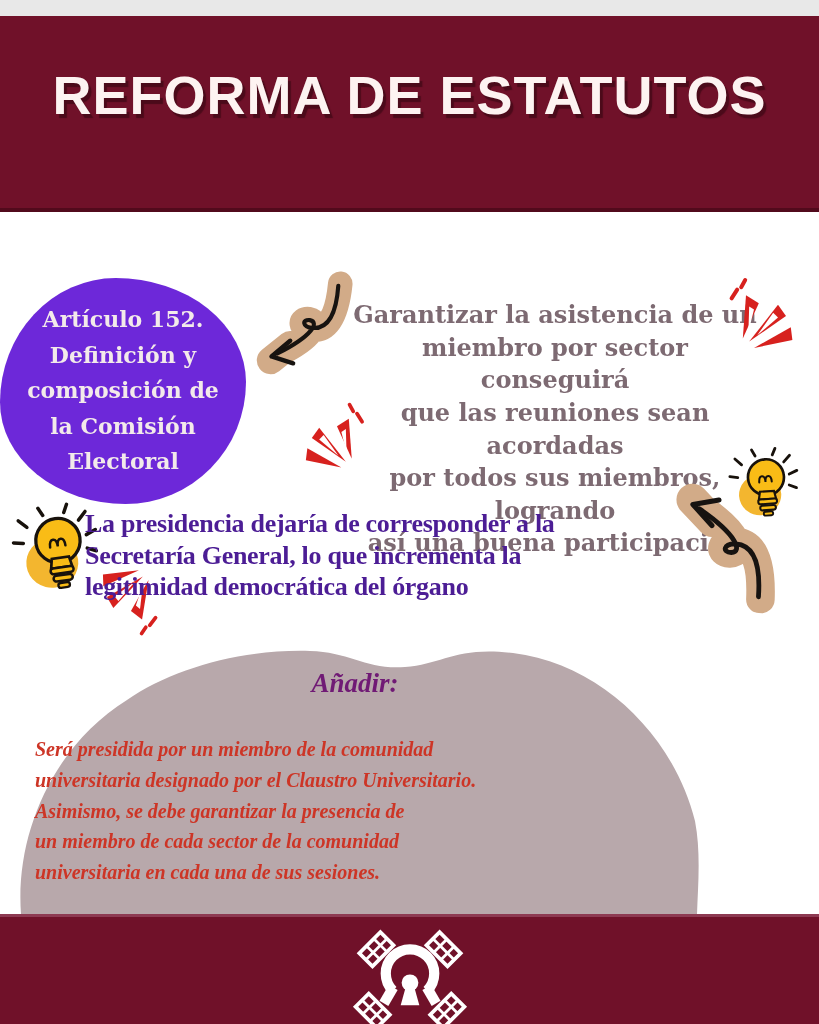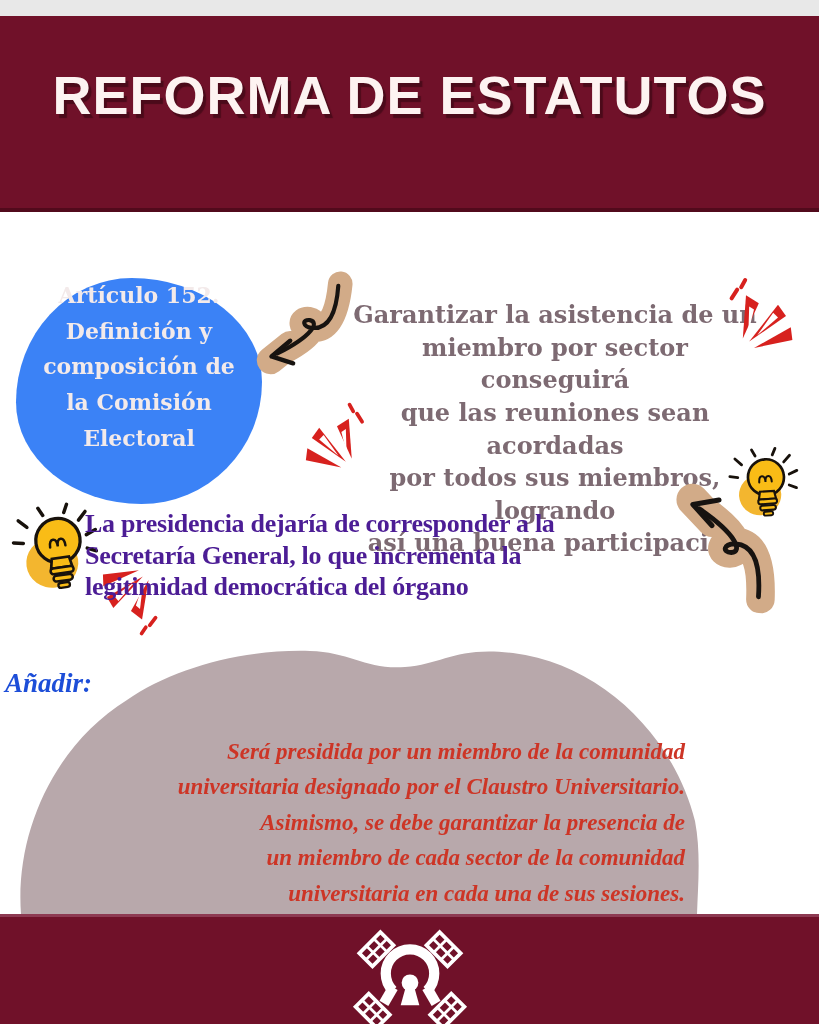--- a/index.html
+++ b/index.html
@@ -26,52 +26,52 @@
     font-weight:bold;font-size:25px;color:#ffffff;
   }
   
   .question{
     position:absolute;top:200px;left:25px;width:770px;
     font-weight:bold;font-size:40px;line-height:1.2;color:#1d1b1b;
   }
   .question .hl{color:#c5231d;}
   
   .article-blob{
-    position:absolute;left:16px;top:262px;width:246px;height:226px;
-    background:#3b82f6;
+    position:absolute;left:0;top:262px;width:246px;height:226px;
+    background:#6d28d9;
     border-radius:47% 53% 49% 51% / 55% 46% 54% 45%;
-    display:flex;justify-content:center;text-align:center;
+    display:flex;align-items:center;justify-content:center;text-align:center;
   }
   .article-blob-text{
     font-weight:bold;font-size:22px;line-height:1.62;color:#f3eaea;
   }
   
   .pre{white-space:pre-line;}
   .benefit-1{
     position:absolute;left:350px;top:283px;width:410px;text-align:center;
     font-weight:bold;font-size:24px;line-height:1.36;color:#7d6a72;
   }
   .benefit-2{
     position:absolute;left:85px;top:492px;width:570px;text-align:left;
     font-family:"Liberation Serif",serif;
     font-weight:bold;font-size:26px;line-height:1.22;color:#4c1d95;
     letter-spacing:-.3px;
   }
   
   .proposal-blob{position:absolute;left:5px;top:620px;width:700px;height:278px;}
   .proposal-blob svg.blob-shape{position:absolute;left:0;top:0;}
   .proposal-label{
-    position:absolute;left:0;top:32px;width:700px;text-align:left;
+    position:absolute;left:0;top:32px;width:700px;text-align:center;
     font-family:"Liberation Serif",serif;
-    font-weight:bold;font-style:italic;font-size:27px;color:#1d4ed8;
+    font-weight:bold;font-style:italic;font-size:27px;color:#701a75;
   }
   .proposal-body{
-    position:absolute;left:30px;top:98px;width:650px;text-align:right;
+    position:absolute;left:30px;top:98px;width:650px;text-align:left;
     font-family:"Liberation Serif",serif;
-    font-weight:bold;font-style:italic;font-size:23px;line-height:1.54;
+    font-weight:bold;font-style:italic;font-size:20px;line-height:1.54;
     color:#cd3526;
   }
   
   .footer{
     position:absolute;left:0;top:898px;width:819px;height:126px;
     background:#701129;border-top:3px solid #8d3a52;
     display:flex;align-items:center;justify-content:center;
   }
   
   .deco{position:absolute;}

